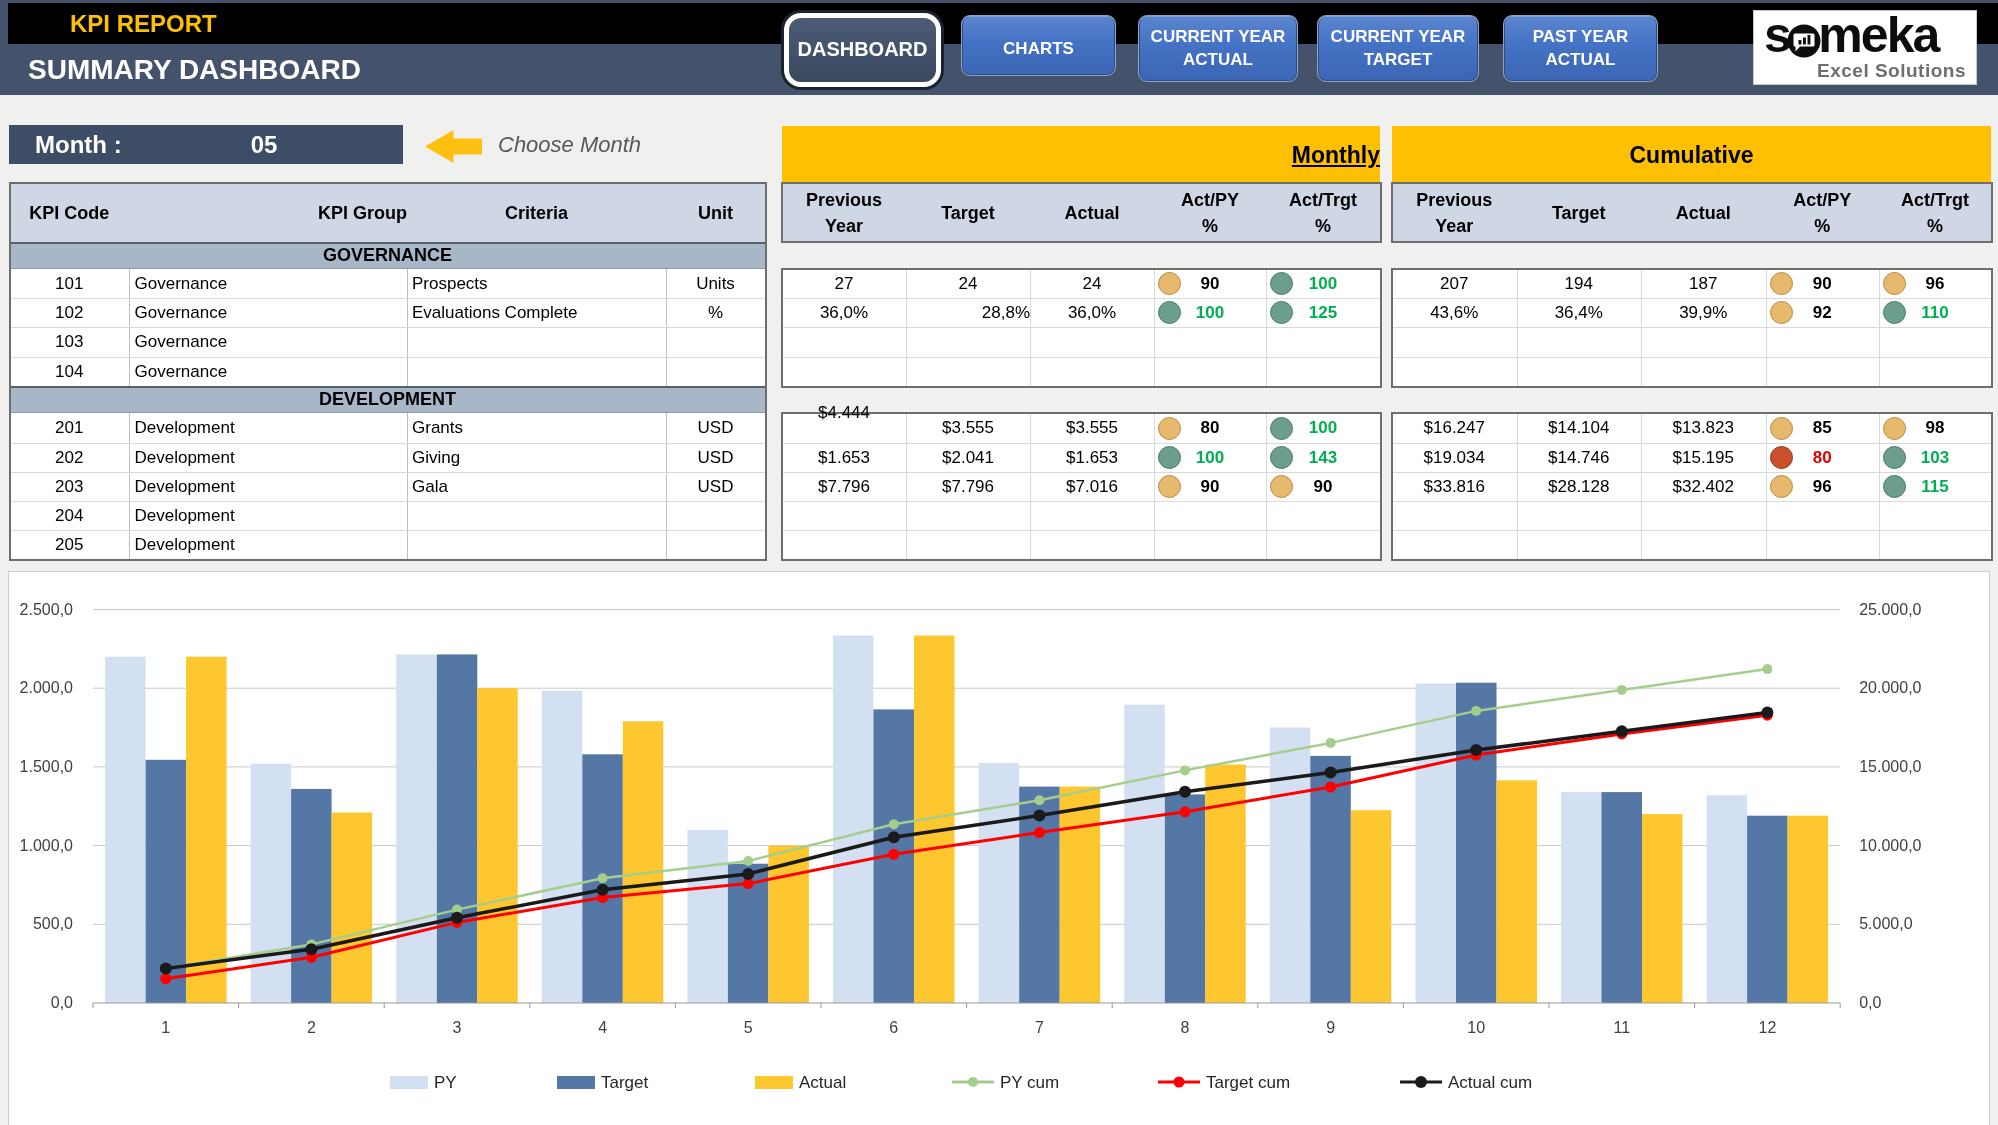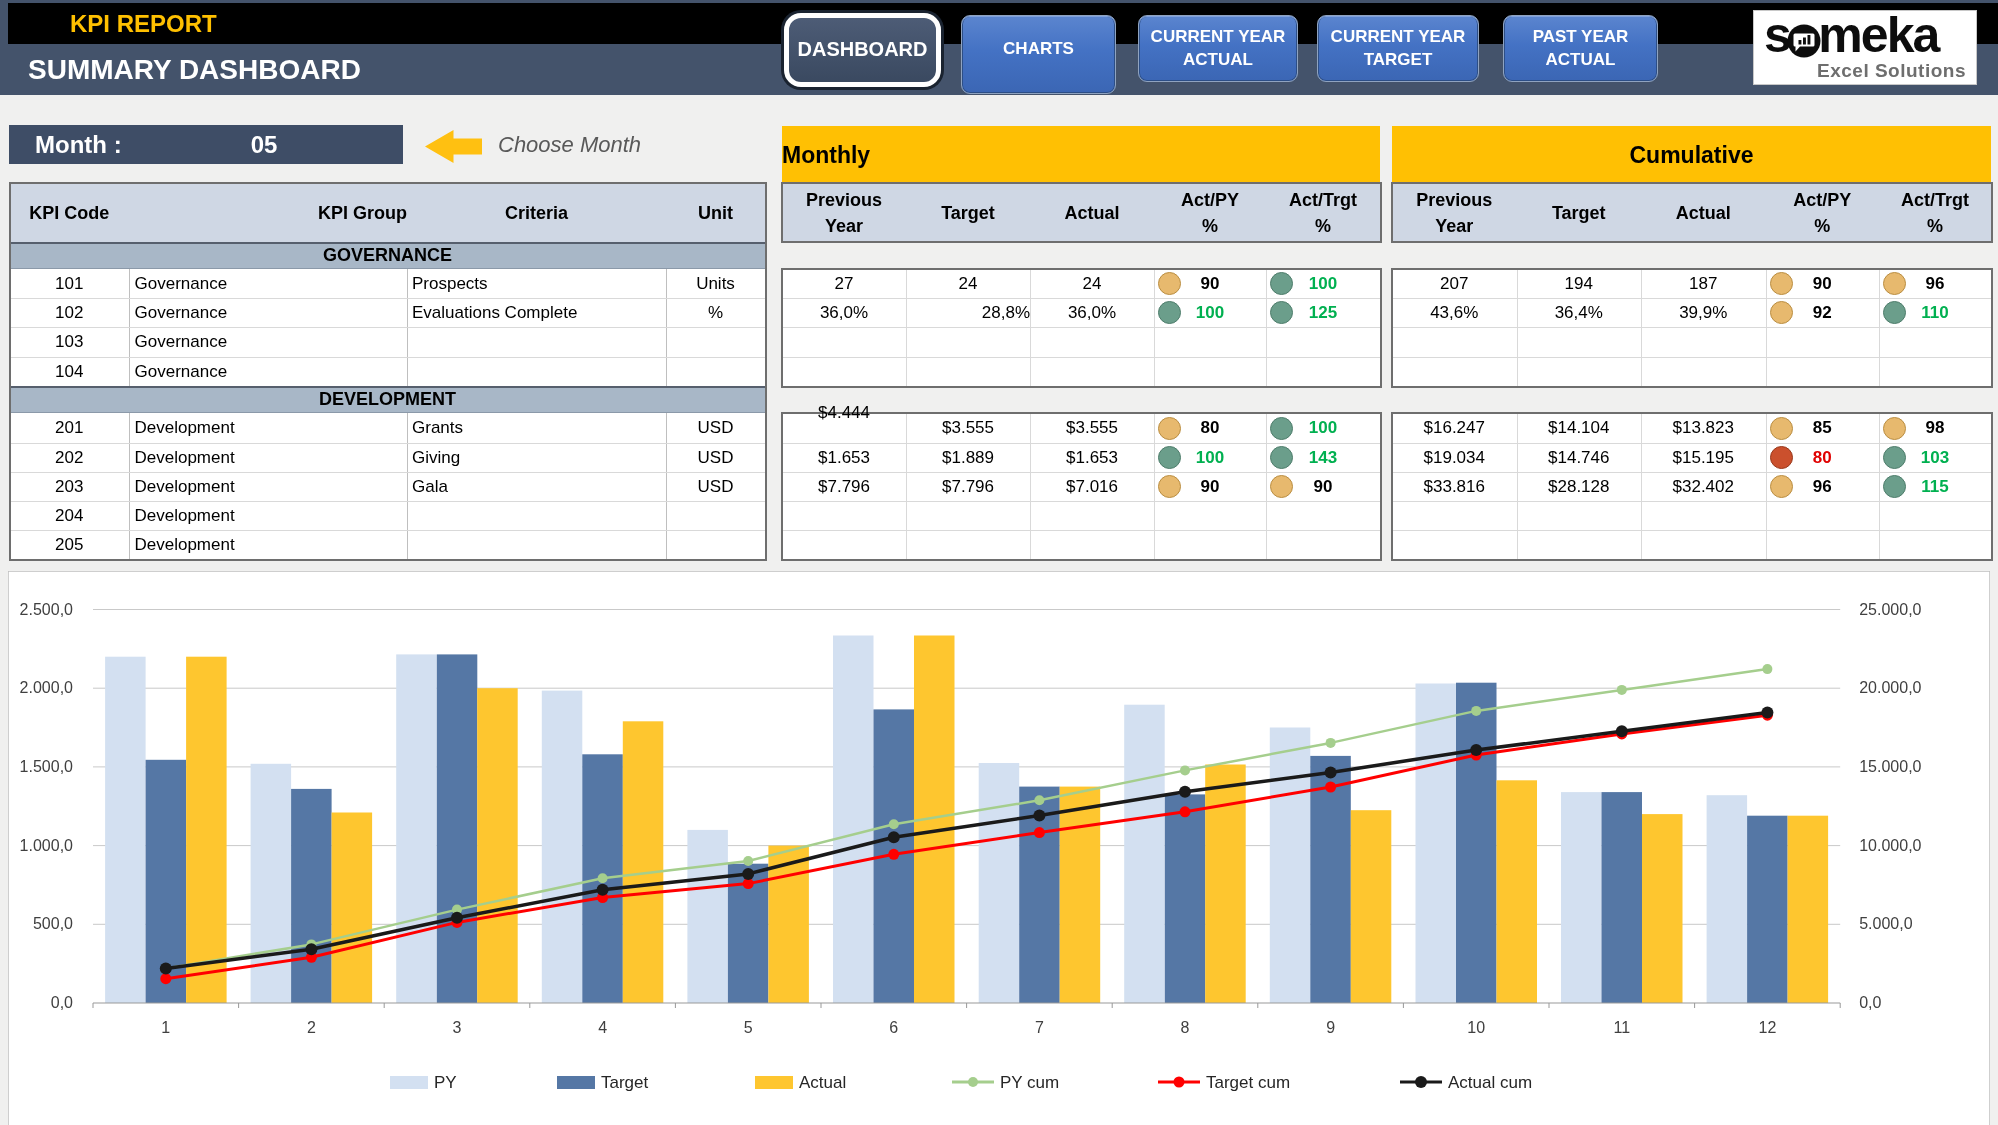--- a/index.html
+++ b/index.html
@@ -4,21 +4,21 @@
 body{width:1998px;height:1125px;position:relative;background:#F0F0EF;font-family:"Liberation Sans",sans-serif;overflow:hidden;}
 .a{position:absolute;box-sizing:border-box;white-space:nowrap;}
 .btn{position:absolute;box-sizing:border-box;border-radius:9px;background:linear-gradient(#5b85cf 0%,#4472c4 45%,#3b66b4 100%);border:1px solid #8fa3c0;box-shadow:inset 0 1px 0 #7fa0dc, 0 0 0 1px #2c4e86 inset;color:#fff;font-weight:700;text-align:center;}
 </style></head><body>
 <div class="a" style="left:0px;top:0px;width:1998px;height:95px;background:#44536B;"></div>
 <div class="a" style="left:8px;top:3px;width:1990px;height:41px;background:#000;"></div>
 <div class="a" style="left:28px;top:9px;width:400px;height:30px;line-height:30px;font-size:24px;font-weight:700;color:#FFC000;text-align:left;margin-left:42px;">KPI REPORT</div>
 <div class="a" style="left:28px;top:52px;width:500px;height:36px;line-height:36px;font-size:28px;font-weight:700;color:#FFFFFF;text-align:left;">SUMMARY DASHBOARD</div>
 <div class="a" style="left:781px;top:10px;width:163px;height:80px;border-radius:20px;background:#1a2330;"></div>
 <div class="a" style="left:784px;top:13px;width:157px;height:74px;border-radius:17px;background:linear-gradient(#4d5c76,#3a4960);border:5px solid #fff;color:#fff;font-weight:700;font-size:20px;text-align:center;line-height:63px;">DASHBOARD</div>
-<div class="btn" style="left:961px;top:15px;width:155px;height:79px;font-size:17px;padding-top:21px;">
+<div class="btn" style="left:961px;top:15px;width:155px;height:61px;font-size:17px;padding-top:21px;">
     <div style="line-height:23px;">CHARTS</div>
   </div>
 <div class="btn" style="left:1138px;top:15px;width:160px;height:67px;font-size:17px;padding-top:9px;">
     <div style="line-height:23px;">CURRENT YEAR</div>
     <div style="line-height:23px;">ACTUAL</div>
   </div>
 <div class="btn" style="left:1317px;top:15px;width:162px;height:67px;font-size:17px;padding-top:9px;">
     <div style="line-height:23px;">CURRENT YEAR</div>
     <div style="line-height:23px;">TARGET</div>
   </div>
@@ -35,21 +35,21 @@
         <rect x="20.5" y="11" width="2.9" height="9.5" fill="#0d0d0d"></rect>
       </svg></span>meka</div>
 <div class="a" style="left:1760px;top:61px;width:206px;height:20px;line-height:20px;font-size:19px;font-weight:700;color:#6e6e6e;text-align:right;letter-spacing:0.5px;">Excel Solutions</div>
 <div class="a" style="left:9px;top:125px;width:394px;height:39px;background:#3E4D66;"></div>
 <div class="a" style="left:35px;top:125px;width:200px;height:39px;line-height:39px;font-size:24px;font-weight:700;color:#fff;text-align:left;">Month :</div>
 <div class="a" style="left:164px;top:125px;width:200px;height:39px;line-height:39px;font-size:24px;font-weight:700;color:#fff;text-align:center;">05</div>
 <div class="a" style="left:425px;top:130px;width:57px;height:33px;background:#FFC011;clip-path:polygon(0 50%,50% 0,50% 26%,100% 26%,100% 74%,50% 74%,50% 100%);"></div>
 <div class="a" style="left:498px;top:125px;width:220px;height:39px;line-height:39px;font-size:22px;font-weight:400;color:#595959;text-align:left;font-style:italic;">Choose Month</div>
 <div class="a" style="left:782px;top:126px;width:598px;height:58px;background:#FFC003;"></div>
 <div class="a" style="left:1392px;top:126px;width:599px;height:58px;background:#FFC003;"></div>
-<div class="a" style="left:782px;top:126px;width:598px;height:58px;line-height:58px;font-size:23px;font-weight:700;color:#000;text-align:left;">Monthly</div>
+<div class="a" style="left:782px;top:126px;width:598px;height:58px;line-height:58px;font-size:23px;font-weight:700;color:#000;text-align:right;text-decoration:underline;">Monthly</div>
 <div class="a" style="left:1392px;top:126px;width:599px;height:58px;line-height:58px;font-size:23px;font-weight:700;color:#000;text-align:center;">Cumulative</div>
 <div class="a" style="left:10px;top:184px;width:755px;height:58px;background:#CFD7E4;"></div>
 <div class="a" style="left:10px;top:242px;width:755px;height:317px;background:#fff;"></div>
 <div class="a" style="left:128.5px;top:242px;width:1px;height:317px;background:#BFBFBF;"></div>
 <div class="a" style="left:407px;top:242px;width:1px;height:317px;background:#BFBFBF;"></div>
 <div class="a" style="left:666px;top:242px;width:1px;height:317px;background:#BFBFBF;"></div>
 <div class="a" style="left:10px;top:298px;width:755px;height:1px;background:#D9D9D9;"></div>
 <div class="a" style="left:10px;top:327px;width:755px;height:1px;background:#D9D9D9;"></div>
 <div class="a" style="left:10px;top:357px;width:755px;height:1px;background:#D9D9D9;"></div>
 <div class="a" style="left:10px;top:443px;width:755px;height:1px;background:#D9D9D9;"></div>
@@ -174,21 +174,21 @@
 <div class="a" style="left:1270.0px;top:301.0px;width:23px;height:23px;border-radius:50%;background:#6B9E8B;border:1.5px solid #4E7D6B;"></div>
 <div class="a" style="left:1266px;top:298px;width:114px;height:29px;line-height:29px;font-size:17px;font-weight:700;color:#00B050;text-align:center;">125</div>
 <div class="a" style="left:782px;top:398px;width:124px;height:30px;line-height:30px;font-size:17px;font-weight:400;color:#000;text-align:center;">$4.444</div>
 <div class="a" style="left:906px;top:413px;width:124px;height:30px;line-height:30px;font-size:17px;font-weight:400;color:#000;text-align:center;">$3.555</div>
 <div class="a" style="left:1030px;top:413px;width:124px;height:30px;line-height:30px;font-size:17px;font-weight:400;color:#000;text-align:center;">$3.555</div>
 <div class="a" style="left:1158.0px;top:416.5px;width:23px;height:23px;border-radius:50%;background:#E7B96E;border:1.5px solid #BA8E42;"></div>
 <div class="a" style="left:1154px;top:413px;width:112px;height:30px;line-height:30px;font-size:17px;font-weight:700;color:#000;text-align:center;">80</div>
 <div class="a" style="left:1270.0px;top:416.5px;width:23px;height:23px;border-radius:50%;background:#6B9E8B;border:1.5px solid #4E7D6B;"></div>
 <div class="a" style="left:1266px;top:413px;width:114px;height:30px;line-height:30px;font-size:17px;font-weight:700;color:#00B050;text-align:center;">100</div>
 <div class="a" style="left:782px;top:443px;width:124px;height:29px;line-height:29px;font-size:17px;font-weight:400;color:#000;text-align:center;">$1.653</div>
-<div class="a" style="left:906px;top:443px;width:124px;height:29px;line-height:29px;font-size:17px;font-weight:400;color:#000;text-align:center;">$1.889</div>
+<div class="a" style="left:906px;top:443px;width:124px;height:29px;line-height:29px;font-size:17px;font-weight:400;color:#000;text-align:center;">$2.041</div>
 <div class="a" style="left:1030px;top:443px;width:124px;height:29px;line-height:29px;font-size:17px;font-weight:400;color:#000;text-align:center;">$1.653</div>
 <div class="a" style="left:1158.0px;top:446.0px;width:23px;height:23px;border-radius:50%;background:#6B9E8B;border:1.5px solid #4E7D6B;"></div>
 <div class="a" style="left:1154px;top:443px;width:112px;height:29px;line-height:29px;font-size:17px;font-weight:700;color:#00B050;text-align:center;">100</div>
 <div class="a" style="left:1270.0px;top:446.0px;width:23px;height:23px;border-radius:50%;background:#6B9E8B;border:1.5px solid #4E7D6B;"></div>
 <div class="a" style="left:1266px;top:443px;width:114px;height:29px;line-height:29px;font-size:17px;font-weight:700;color:#00B050;text-align:center;">143</div>
 <div class="a" style="left:782px;top:472px;width:124px;height:29px;line-height:29px;font-size:17px;font-weight:400;color:#000;text-align:center;">$7.796</div>
 <div class="a" style="left:906px;top:472px;width:124px;height:29px;line-height:29px;font-size:17px;font-weight:400;color:#000;text-align:center;">$7.796</div>
 <div class="a" style="left:1030px;top:472px;width:124px;height:29px;line-height:29px;font-size:17px;font-weight:400;color:#000;text-align:center;">$7.016</div>
 <div class="a" style="left:1158.0px;top:475.0px;width:23px;height:23px;border-radius:50%;background:#E7B96E;border:1.5px solid #BA8E42;"></div>
 <div class="a" style="left:1154px;top:472px;width:112px;height:29px;line-height:29px;font-size:17px;font-weight:700;color:#000;text-align:center;">90</div>

